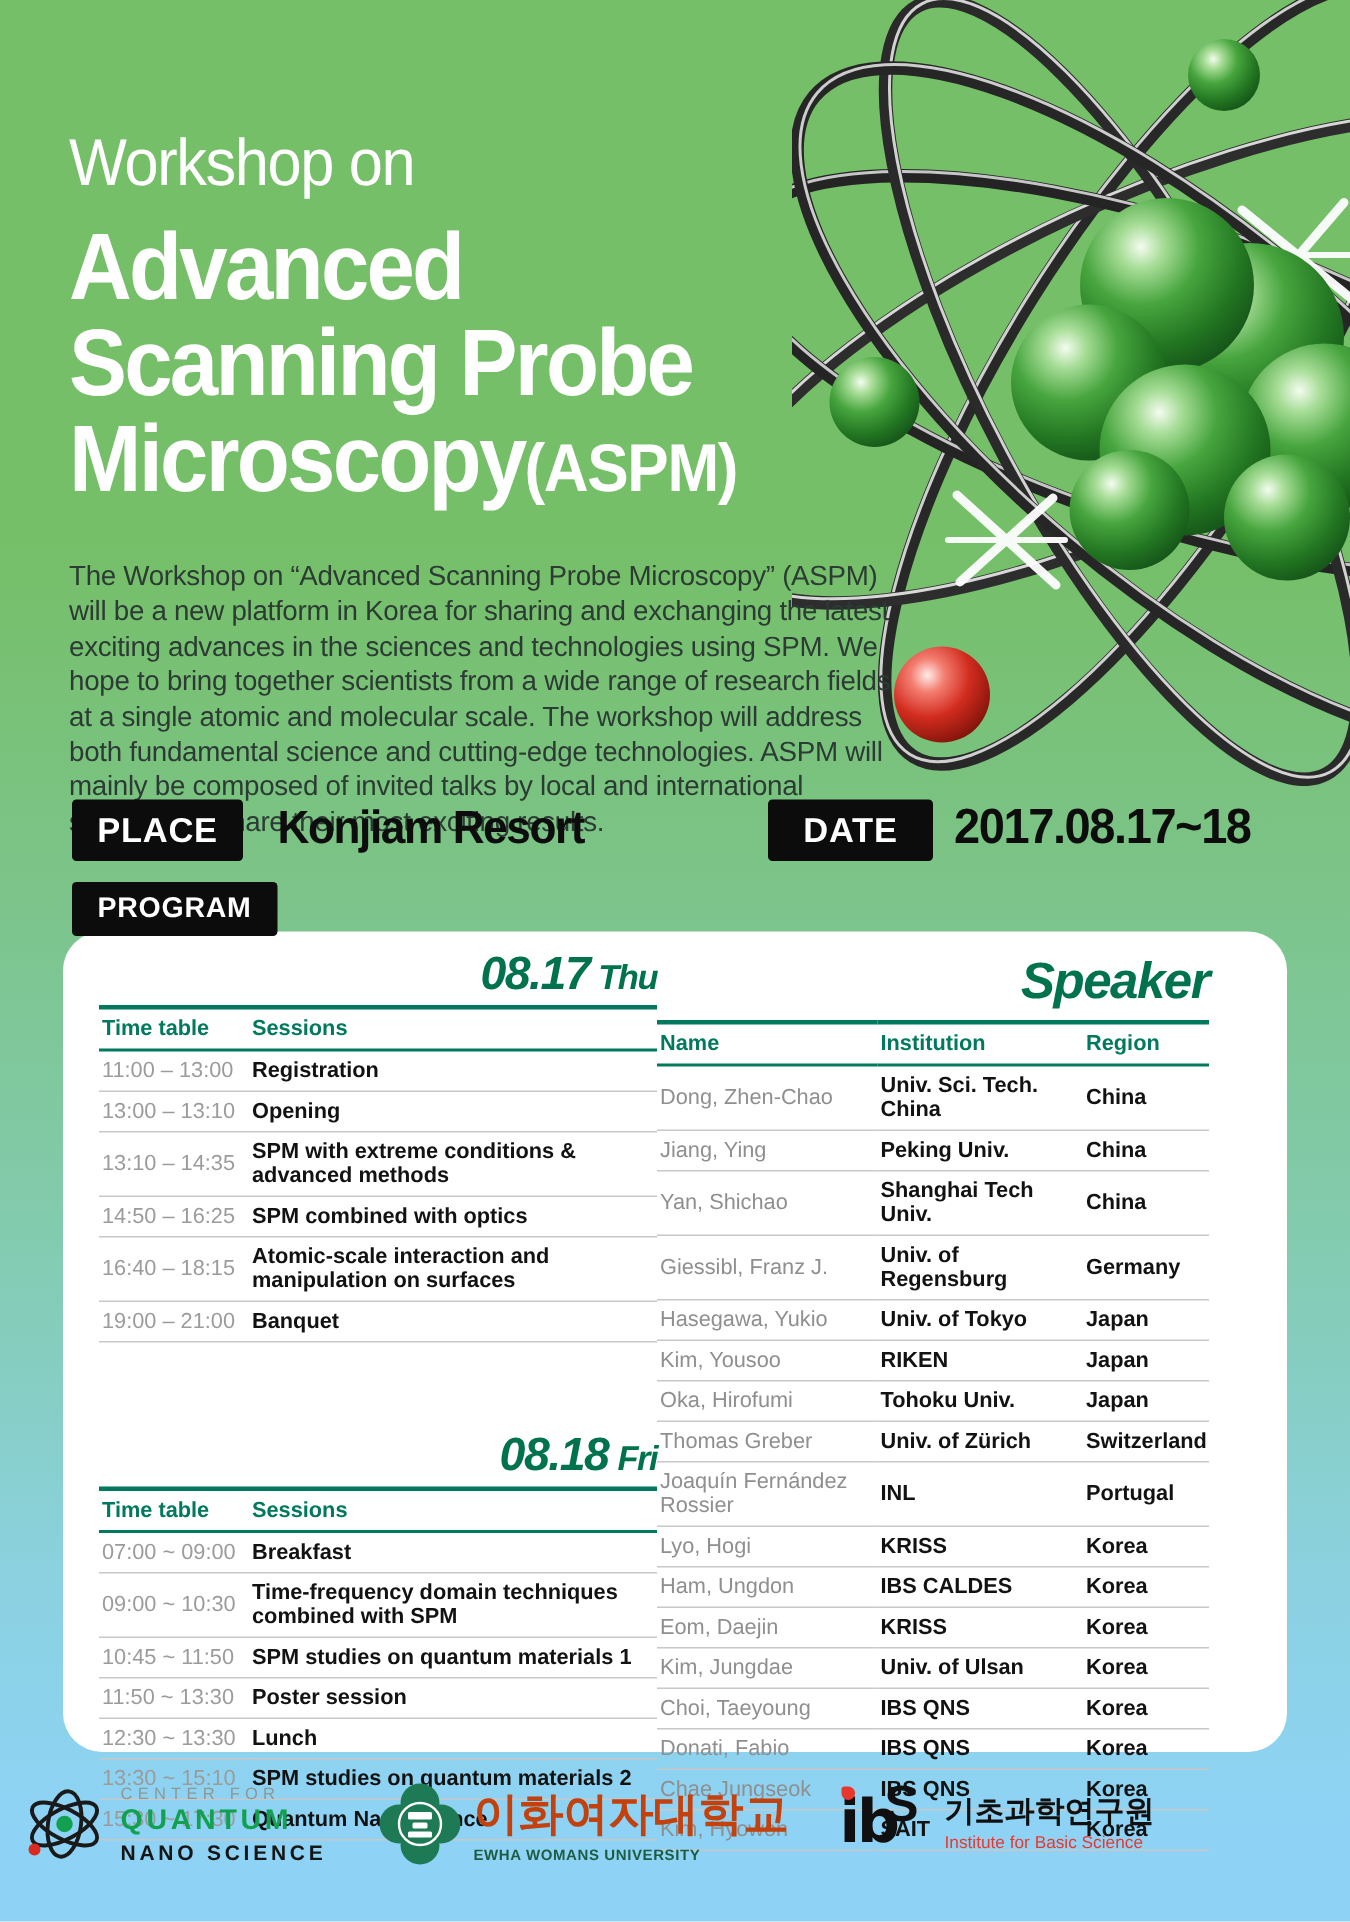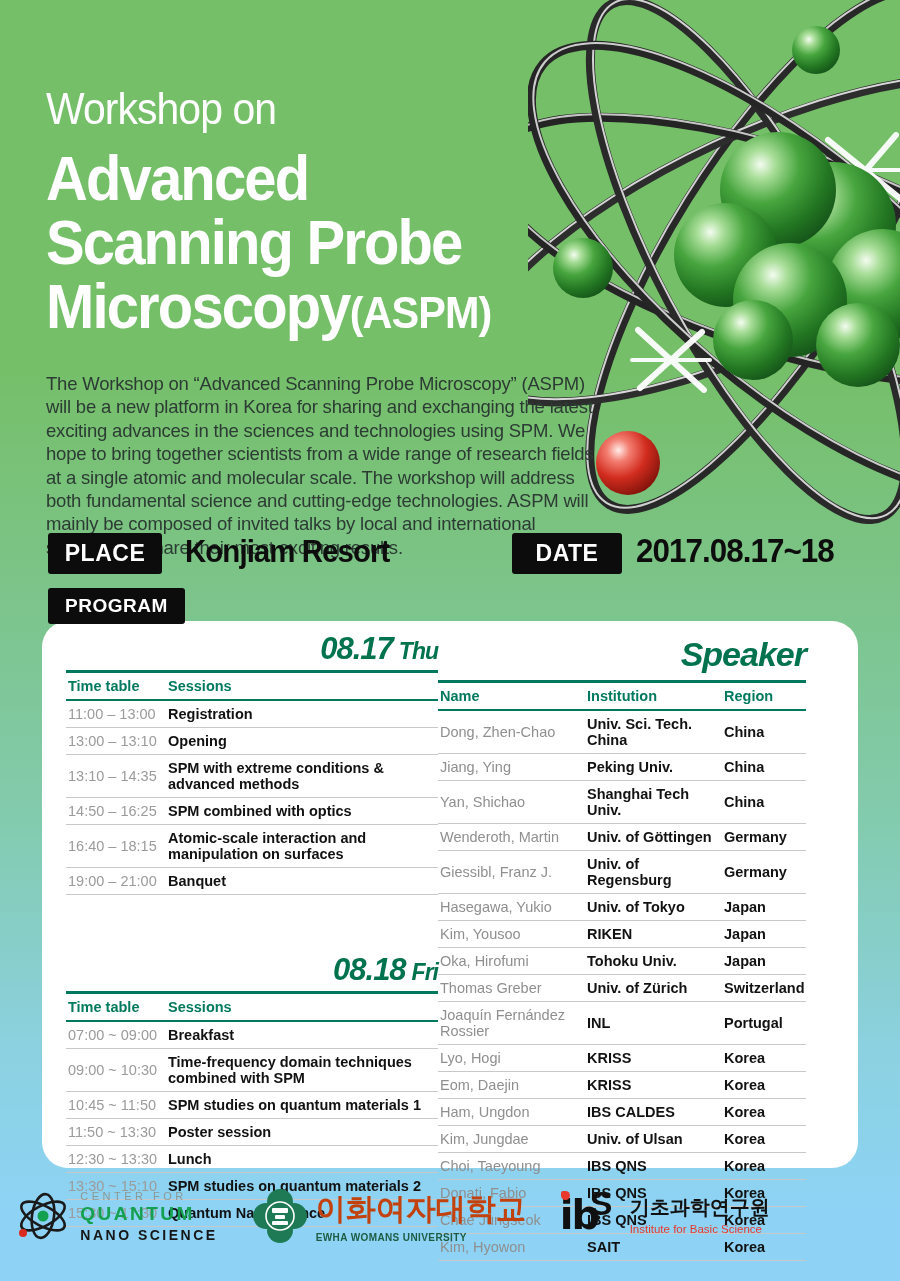--- a/index.html
+++ b/index.html
@@ -310,25 +310,20 @@
               <td class="name">Jiang, Ying</td>
               <td class="inst">Peking Univ.</td>
               <td class="region">China</td>
             </tr>
             <tr>
               <td class="name">Yan, Shichao</td>
               <td class="inst">Shanghai Tech Univ.</td>
               <td class="region">China</td>
             </tr>
             <tr>
-              <td class="name">Wenderoth, Martin</td>
-              <td class="inst">Univ. of Göttingen</td>
-              <td class="region">Germany</td>
-            </tr>
-            <tr>
               <td class="name">Giessibl, Franz J.</td>
               <td class="inst">Univ. of Regensburg</td>
               <td class="region">Germany</td>
             </tr>
             <tr>
               <td class="name">Hasegawa, Yukio</td>
               <td class="inst">Univ. of Tokyo</td>
               <td class="region">Japan</td>
             </tr>
             <tr>
@@ -350,27 +345,27 @@
               <td class="name">Joaquín Fernández Rossier</td>
               <td class="inst">INL</td>
               <td class="region">Portugal</td>
             </tr>
             <tr>
               <td class="name">Lyo, Hogi</td>
               <td class="inst">KRISS</td>
               <td class="region">Korea</td>
             </tr>
             <tr>
+              <td class="name">Ham, Ungdon</td>
+              <td class="inst">IBS CALDES</td>
+              <td class="region">Korea</td>
+            </tr>
+            <tr>
               <td class="name">Eom, Daejin</td>
               <td class="inst">KRISS</td>
-              <td class="region">Korea</td>
-            </tr>
-            <tr>
-              <td class="name">Ham, Ungdon</td>
-              <td class="inst">IBS CALDES</td>
               <td class="region">Korea</td>
             </tr>
             <tr>
               <td class="name">Kim, Jungdae</td>
               <td class="inst">Univ. of Ulsan</td>
               <td class="region">Korea</td>
             </tr>
             <tr>
               <td class="name">Choi, Taeyoung</td>
               <td class="inst">IBS QNS</td>

